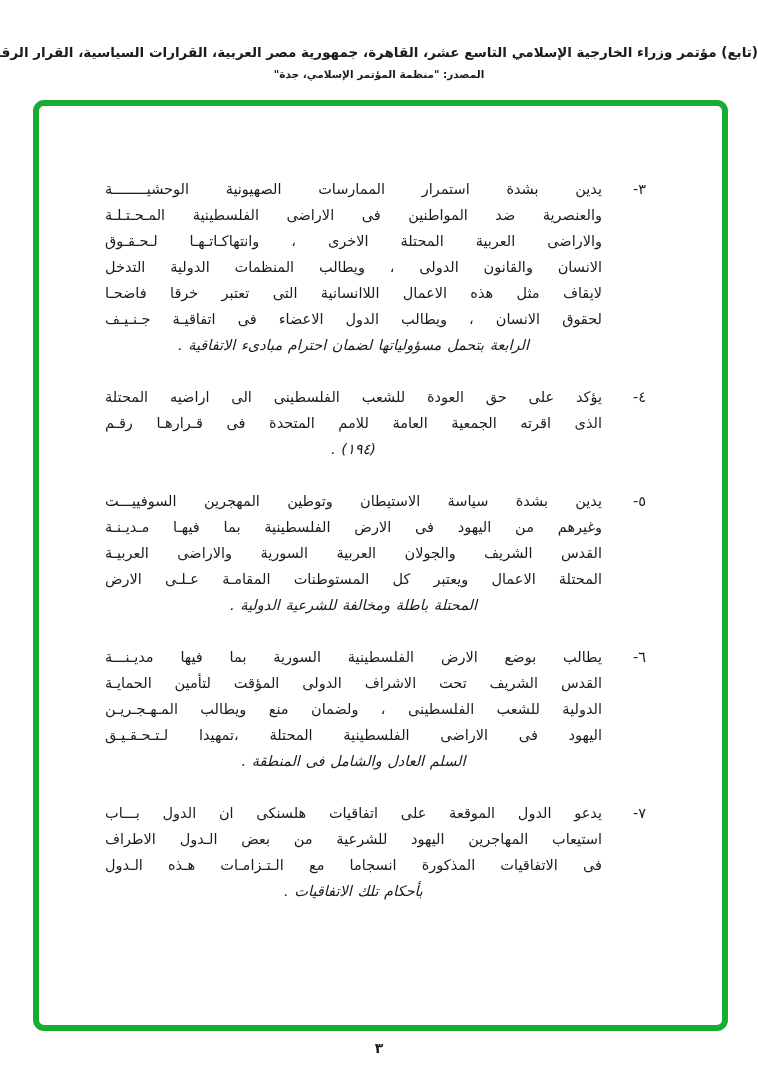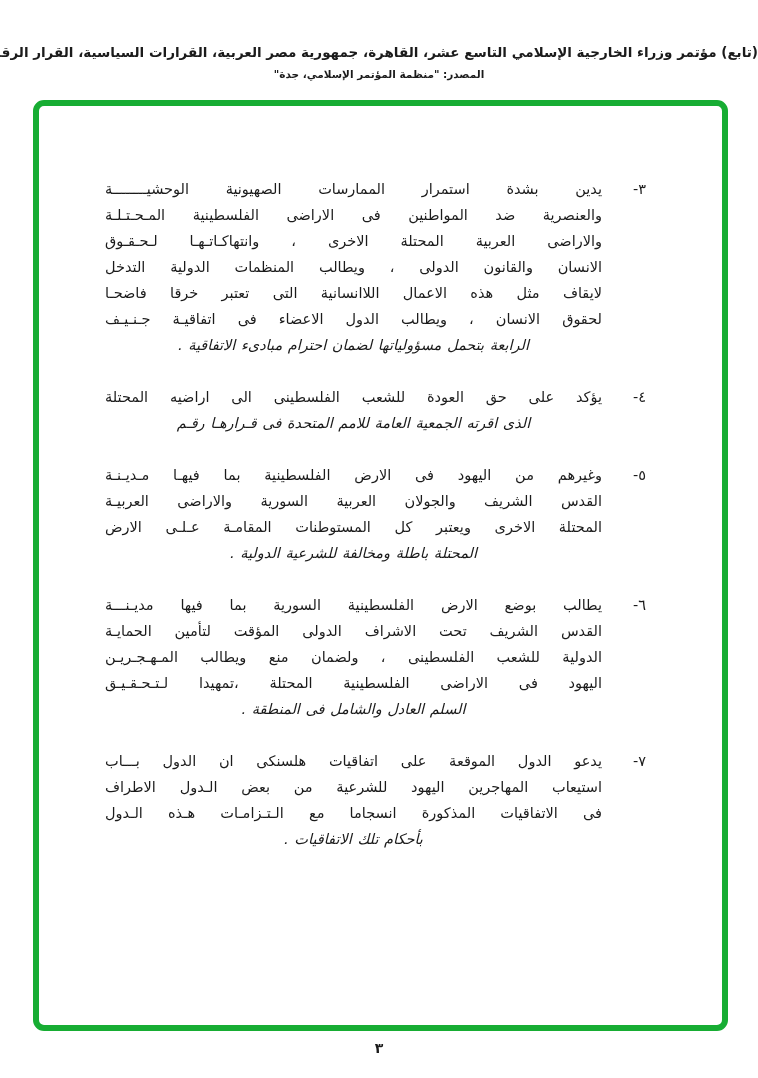--- a/index.html
+++ b/index.html
@@ -122,29 +122,31 @@
           <div class="line">لحقوق الانسان ، ويطالب الدول الاعضاء فى اتفاقيـة جـنـيـف</div>
           <div class="line">الرابعة بتحمل مسؤولياتها لضمان احترام مبادىء الاتفاقية .</div>
         </div>
       </div>
 
       <div class="para">
         <div class="marker">٤-</div>
         <div class="lines">
           <div class="line">يؤكد على حق العودة للشعب الفلسطينى الى اراضيه المحتلة</div>
           <div class="line">الذى اقرته الجمعية العامة للامم المتحدة فى قـرارهـا رقـم</div>
+          <div class="line">(١٩٤) .</div>
         </div>
       </div>
 
       <div class="para">
         <div class="marker">٥-</div>
         <div class="lines">
+          <div class="line">يدين بشدة سياسة الاستيطان وتوطين المهجرين السوفييـــت</div>
           <div class="line">وغيرهم من اليهود فى الارض الفلسطينية بما فيهـا مـديـنـة</div>
           <div class="line">القدس الشريف والجولان العربية السورية والاراضى العربيـة</div>
-          <div class="line">المحتلة الاخرى ويعتبر كل المستوطنات المقامـة عـلـى الارض</div>
+          <div class="line">المحتلة الاعمال ويعتبر كل المستوطنات المقامـة عـلـى الارض</div>
           <div class="line">المحتلة باطلة ومخالفة للشرعية الدولية .</div>
         </div>
       </div>
 
       <div class="para">
         <div class="marker">٦-</div>
         <div class="lines">
           <div class="line">يطالب بوضع الارض الفلسطينية السورية بما فيها مديـنـــة</div>
           <div class="line">القدس الشريف تحت الاشراف الدولى المؤقت لتأمين الحمايـة</div>
           <div class="line">الدولية للشعب الفلسطينى ، ولضمان منع ويطالب المـهـجـريـن</div>

